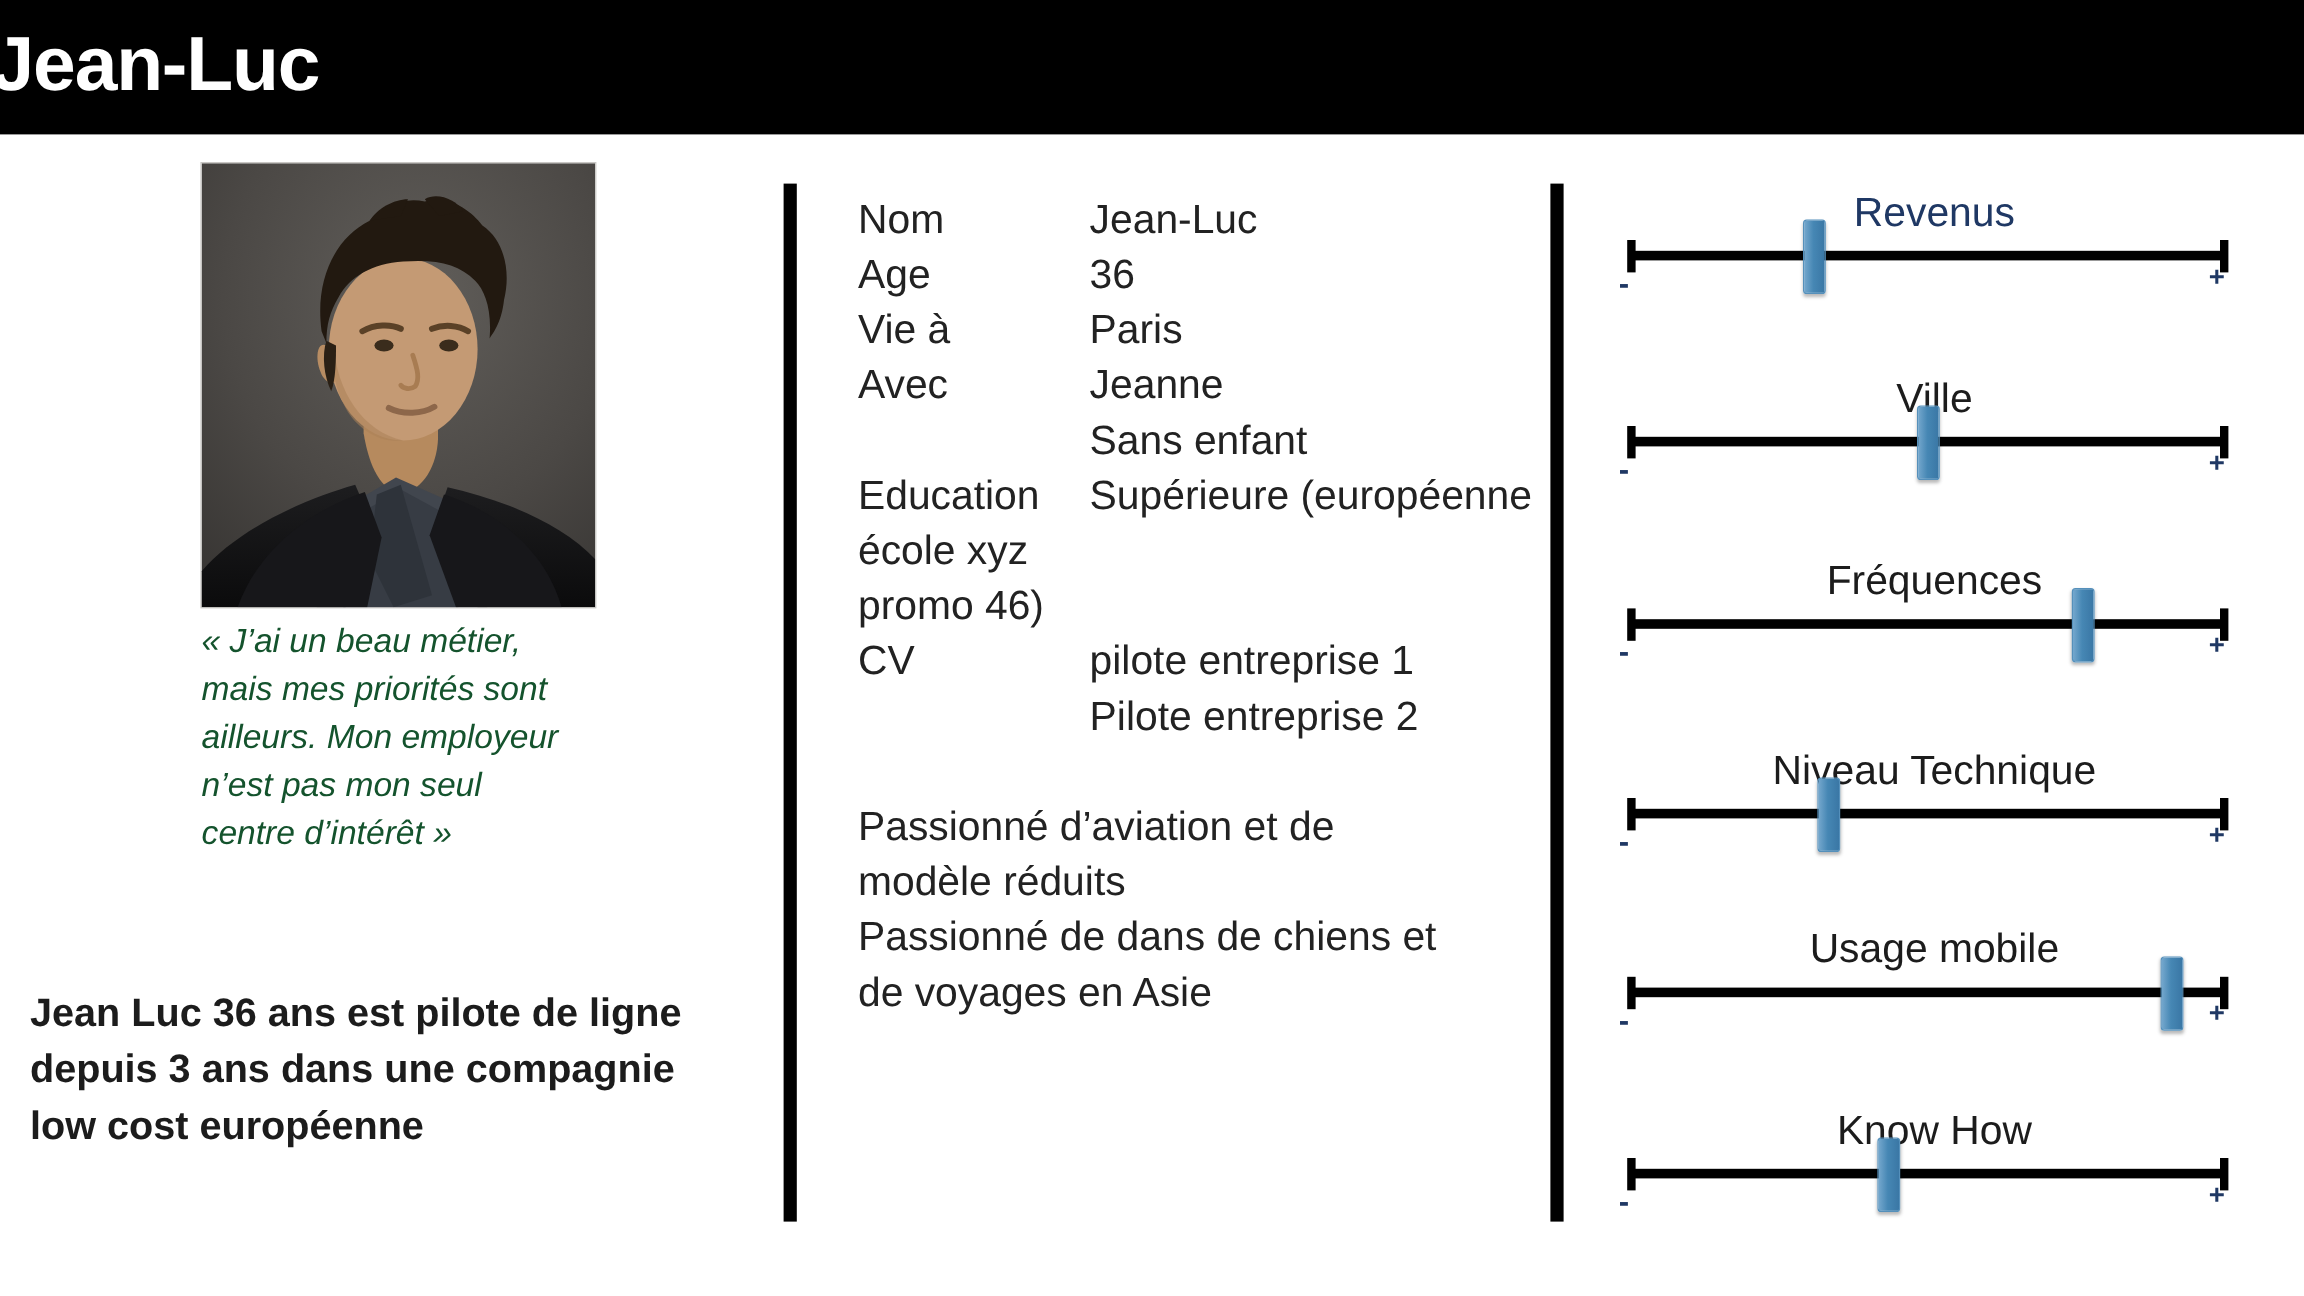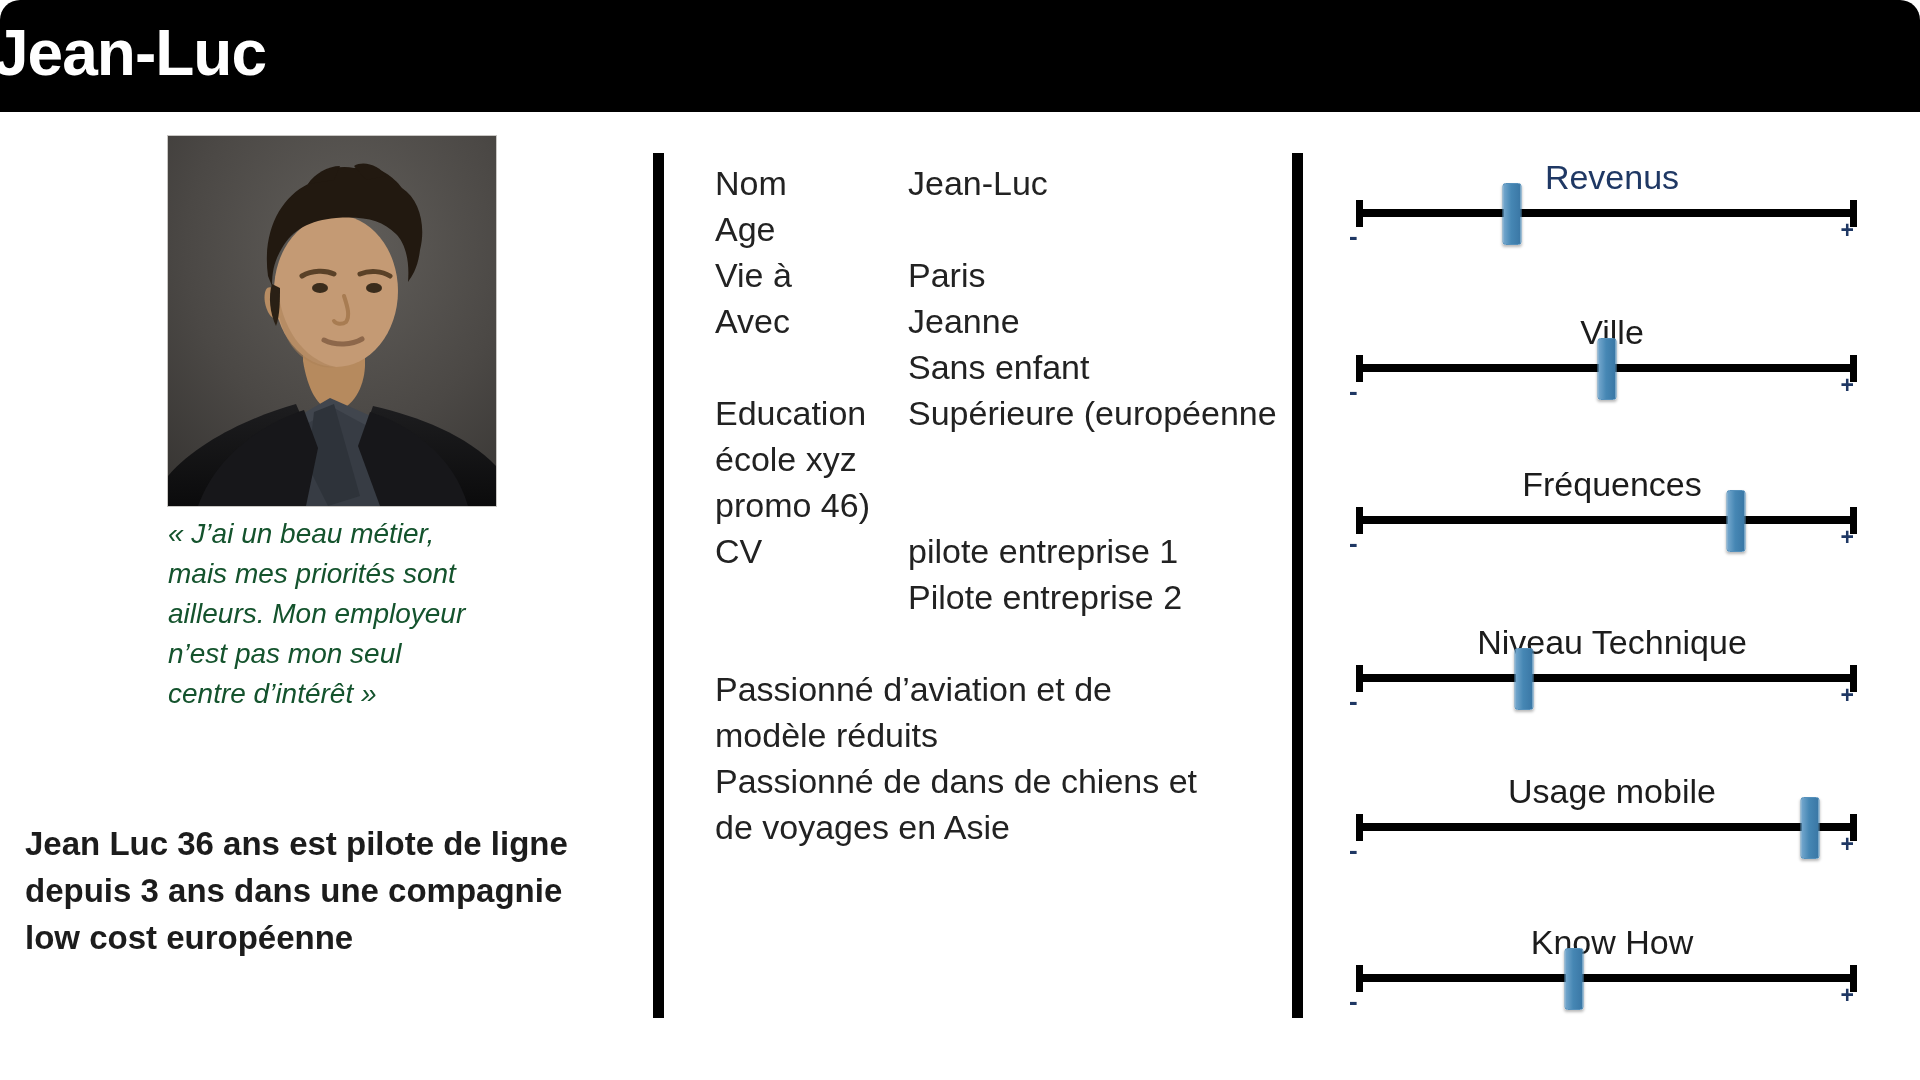--- a/index.html
+++ b/index.html
@@ -4,21 +4,20 @@
 <style>
   html, body { margin: 0; padding: 0; background: #ffffff; }
   .slide {
     position: relative;
     width: 1920px;
     height: 1080px;
     background: #ffffff;
     overflow: hidden;
     font-family: "Liberation Sans", "DejaVu Sans", sans-serif;
     color: #222222;
-    border-radius: 20px;
   }
 
   
   .titlebar {
     position: absolute;
     left: 0; top: 0;
     width: 100%; height: 112px;
     background: #000000;
   }
   .titlebar h1 {
@@ -217,20 +216,21 @@
   <div class="divider divider-left"></div>
   <div class="divider divider-right"></div>
 
   <div class="details">
     <div class="detail-row">
       <div class="detail-label">Nom</div>
       <div class="detail-value">Jean-Luc</div>
     </div>
     <div class="detail-row">
       <div class="detail-label">Age</div>
+      <div class="detail-value">36</div>
     </div>
     <div class="detail-row">
       <div class="detail-label">Vie à</div>
       <div class="detail-value">Paris</div>
     </div>
     <div class="detail-row">
       <div class="detail-label">Avec</div>
       <div class="detail-value">Jeanne</div>
     </div>
     <div class="detail-row">

